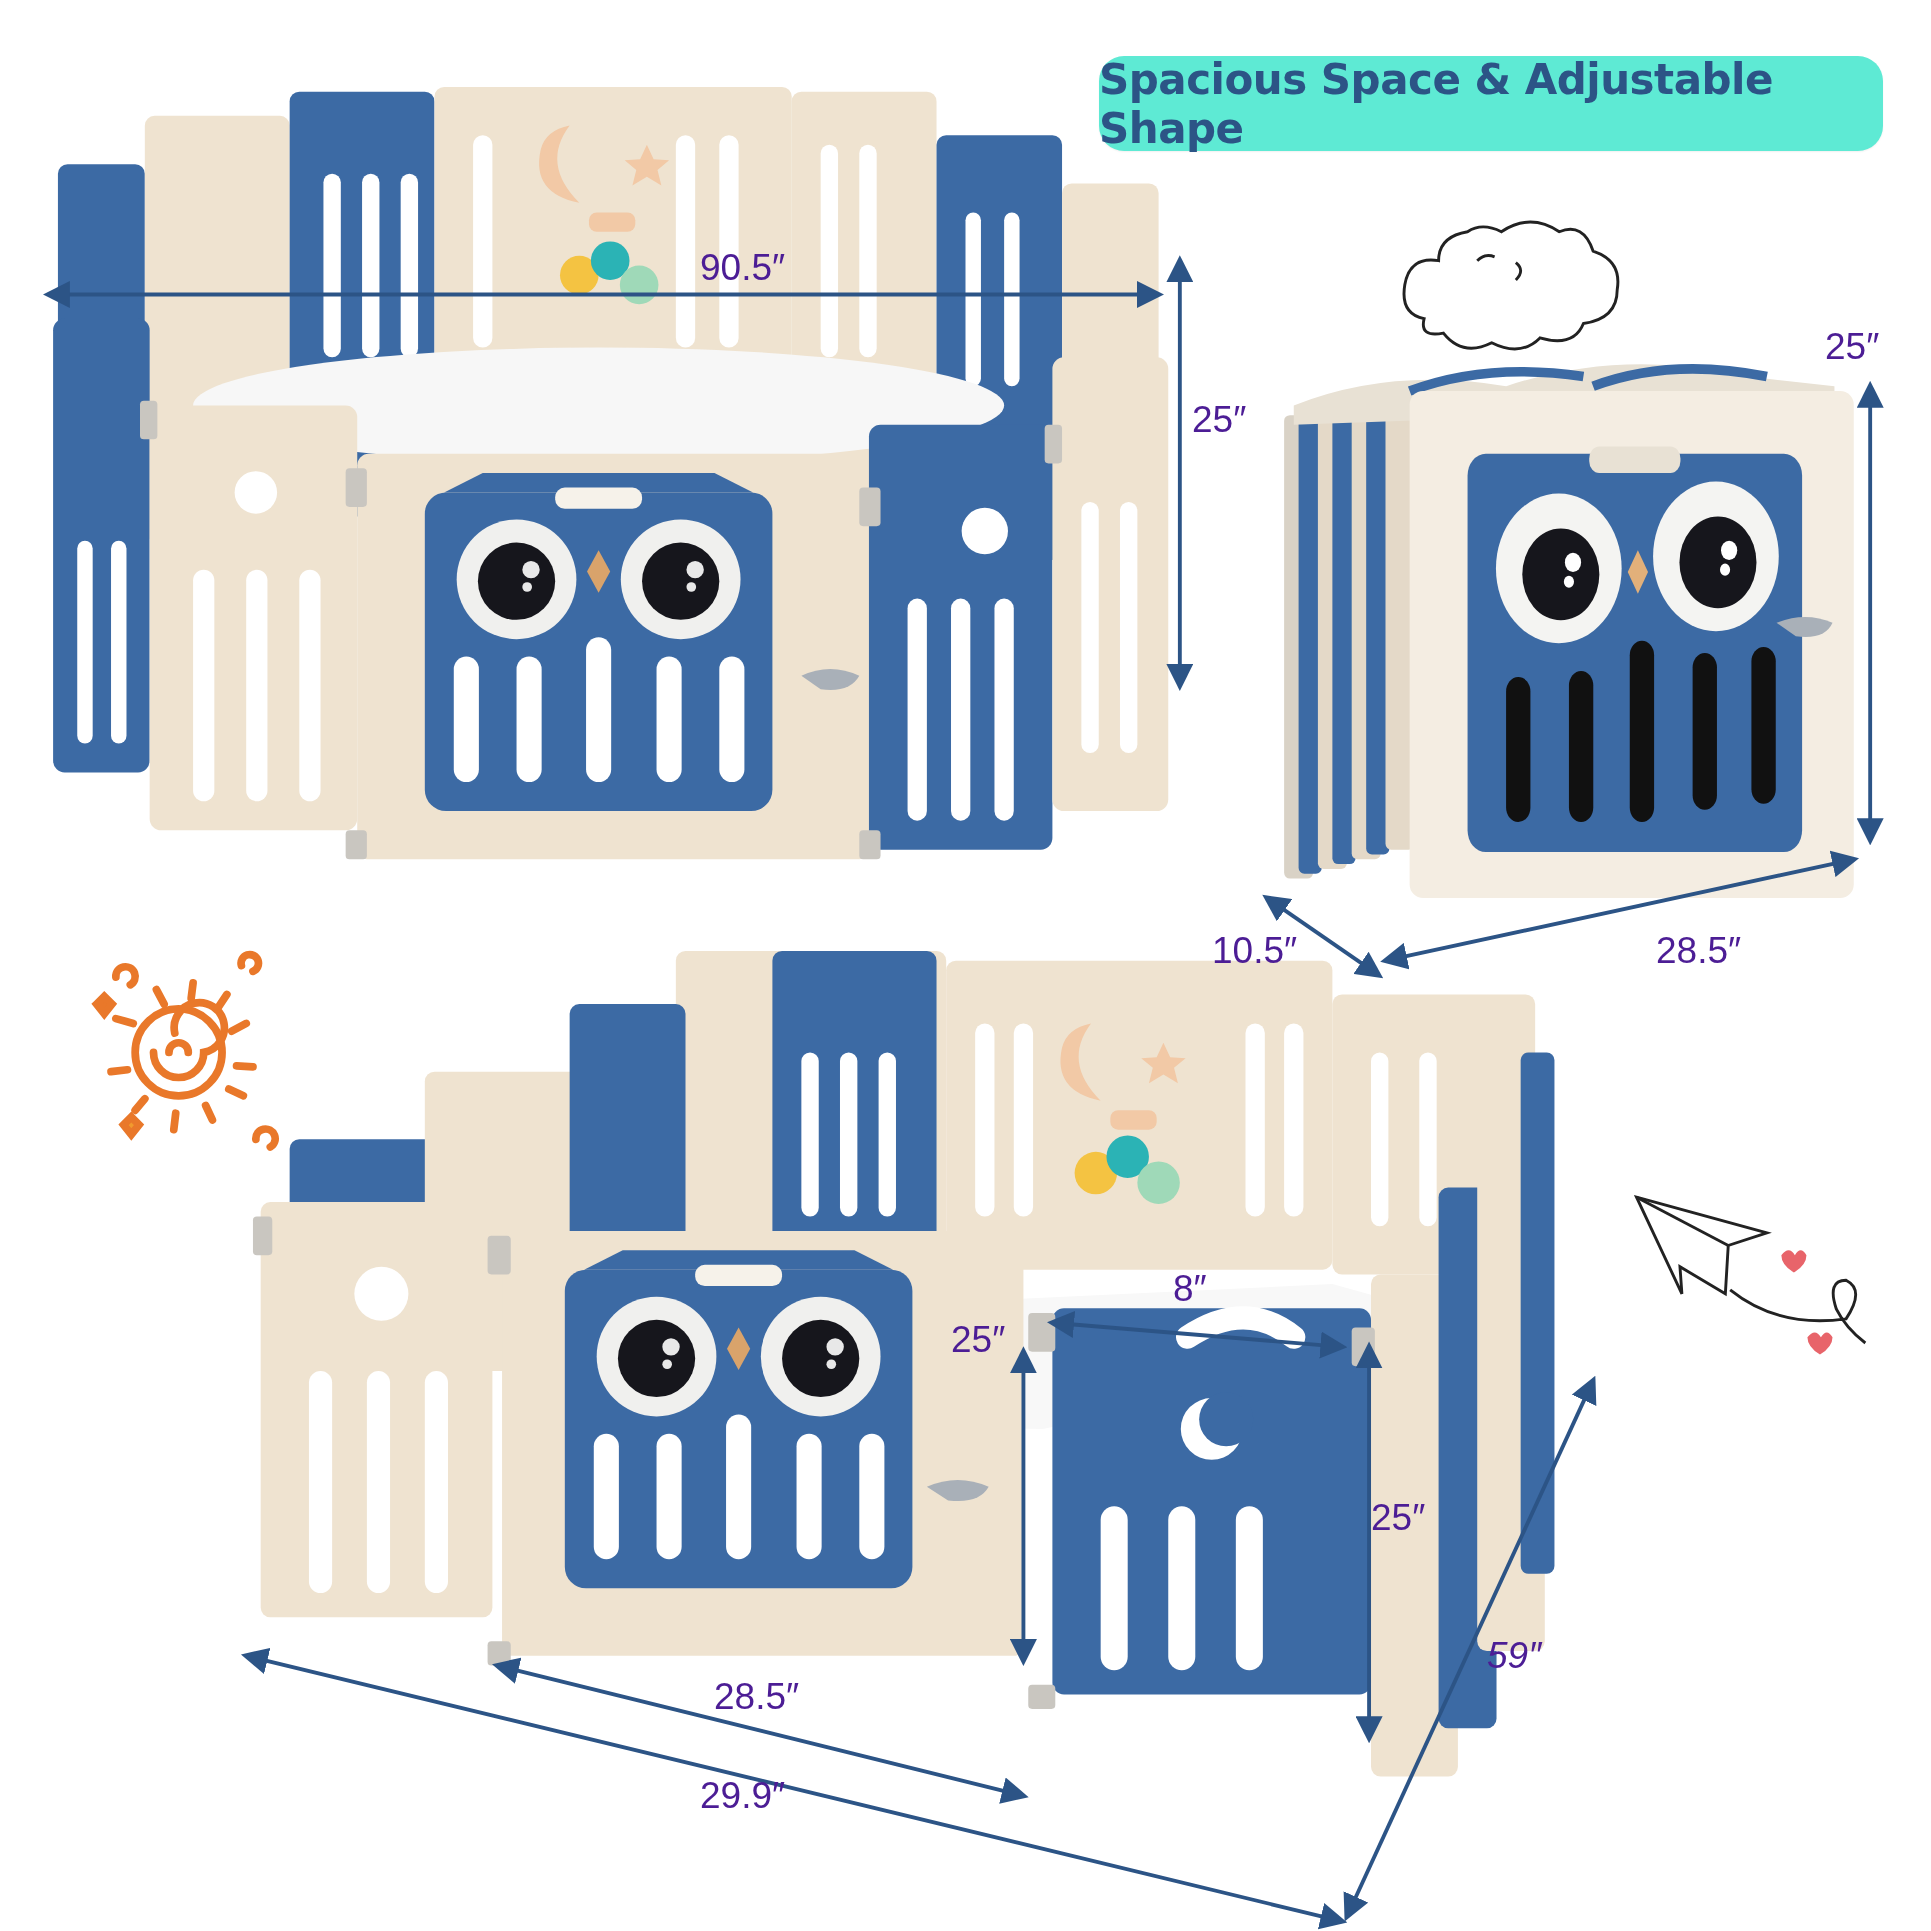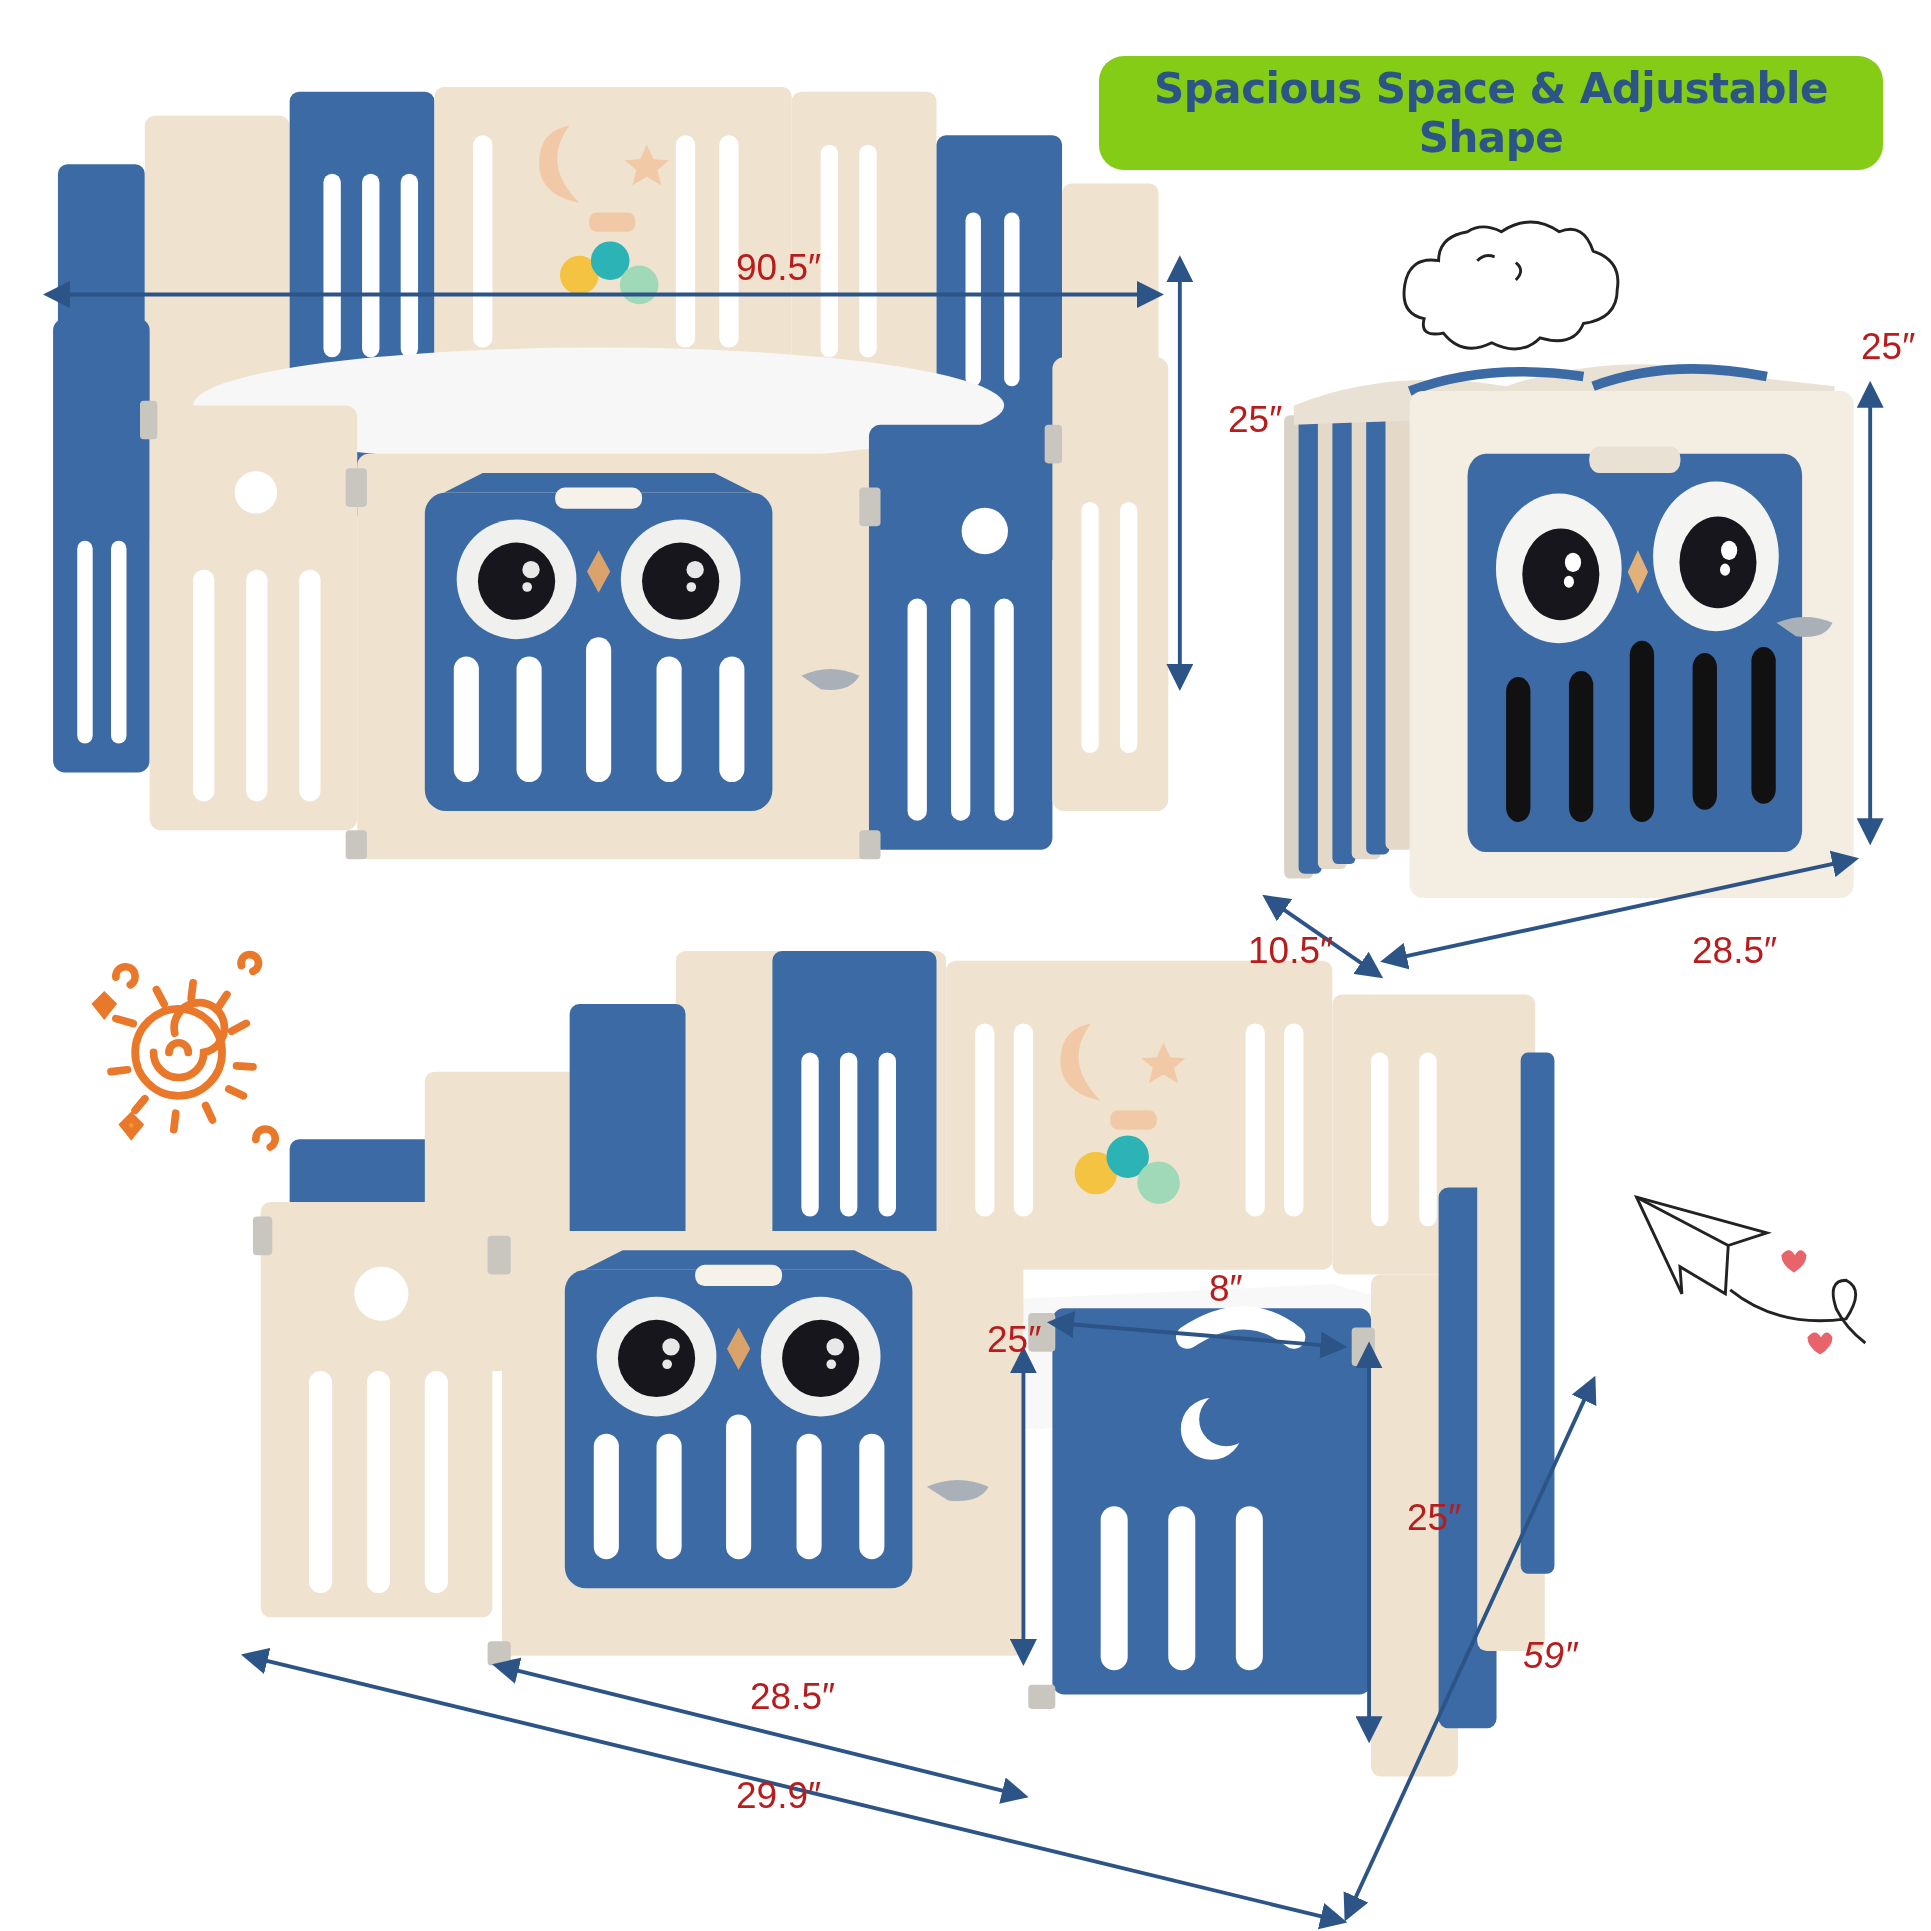--- a/index.html
+++ b/index.html
@@ -1,25 +1,25 @@
 <!DOCTYPE html>
 <html><head>
 <meta charset="utf-8">
 <style>
   html, body { margin:0; padding:0; background:#ffffff; }
   body { width:1931px; height:1931px; position:relative; overflow:hidden;
          font-family:"DejaVu Sans", sans-serif; }
   .abs { position:absolute; }
-  .banner { left:1099px; top:56px; width:784px; height:114px; background:#84cc16;
+  .banner { left:1099px; top:56px; width:784px; height:95px; background:#5eead4;
             border-radius:25px; display:flex; align-items:center; justify-content:center;
-            box-shadow:0 1px 1.9px rgba(0,0,0,0.06);text-align:center; }
+            box-shadow:0 1px 1.9px rgba(0,0,0,0.06); }
   .banner-text { font-family:"DejaVu Sans", sans-serif; font-weight:bold; font-size:42px;
                  color:#2c5486; letter-spacing:-0.5px; }
-  .dim { font-family:"Liberation Sans", sans-serif; font-size:37px; color:#b91c1c;
-         line-height:1; white-space:nowrap;margin-left:36px; }
+  .dim { font-family:"Liberation Sans", sans-serif; font-size:37px; color:#4c1d95;
+         line-height:1; white-space:nowrap; }
   svg.scene { position:absolute; left:0; top:0; }
 </style>
 </head>
 <body>
 
 <div class="abs banner">
   <span class="banner-text">Spacious Space &amp; Adjustable Shape</span>
 </div>
 
 <svg class="scene" width="1931" height="1931" viewBox="0 0 2000 2000">

